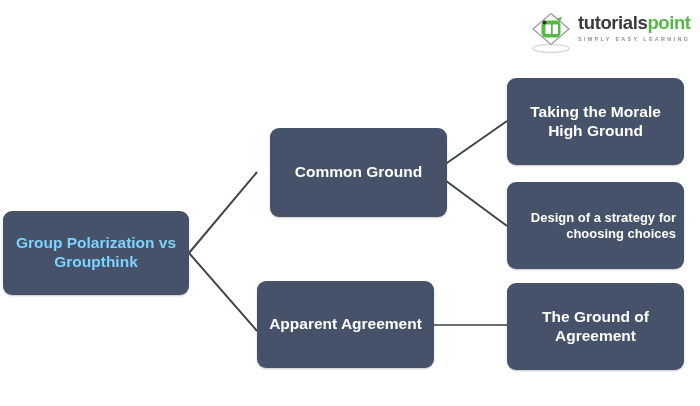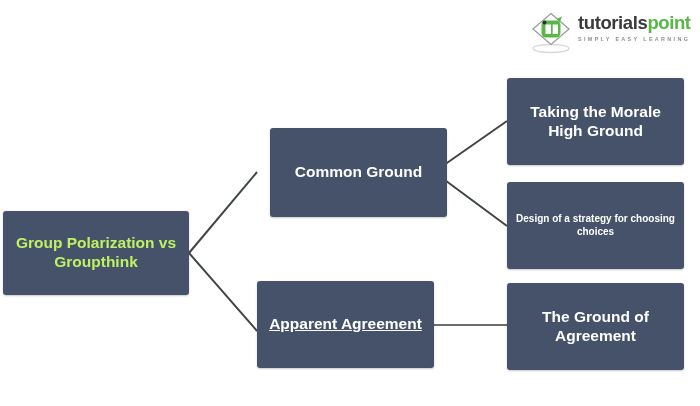--- a/index.html
+++ b/index.html
@@ -27,42 +27,42 @@
     height: 406px;
     z-index: 1;
   }
 
   
   .node {
     position: absolute;
     z-index: 2;
     box-sizing: border-box;
     background: #455269;
-    border-radius: 3px;
+    border-radius: 9px;
     display: flex;
     align-items: center;
     justify-content: center;
     text-align: center;
     color: #ffffff;
     font-weight: bold;
     line-height: 1.22;
     padding: 4px 8px;
     box-shadow: 0 1px 2px rgba(0,0,0,0.22);
   }
   .node.root {
-    color: #bef264;
+    color: #7dd3fc;
     text-align: center;
   }
 
   
   #node-root          { left: 3px;   top: 211px; width: 186px; height: 84px;  font-size: 15.5px; }
   #node-common-ground { left: 257px; top: 128px; width: 177px; height: 89px;  font-size: 15.5px; margin-left: 13px; }
-  #node-apparent      { left: 257px; top: 281px; width: 177px; height: 87px;  font-size: 15.5px; text-decoration: underline; }
+  #node-apparent      { left: 257px; top: 281px; width: 177px; height: 87px;  font-size: 15.5px; }
   #node-morale        { left: 507px; top: 78px;  width: 177px; height: 87px;  font-size: 15.5px; }
-  #node-design        { left: 507px; top: 182px; width: 177px; height: 87px;  font-size: 10px; }
+  #node-design        { left: 507px; top: 182px; width: 177px; height: 87px;  font-size: 13px; text-align: right; }
   #node-method        { left: 507px; top: 283px; width: 177px; height: 87px;  font-size: 15.5px; }
 
   
   #logo {
     position: absolute;
     z-index: 3;
     left: 528px;
     top: 10px;
     width: 162px;
     height: 44px;

